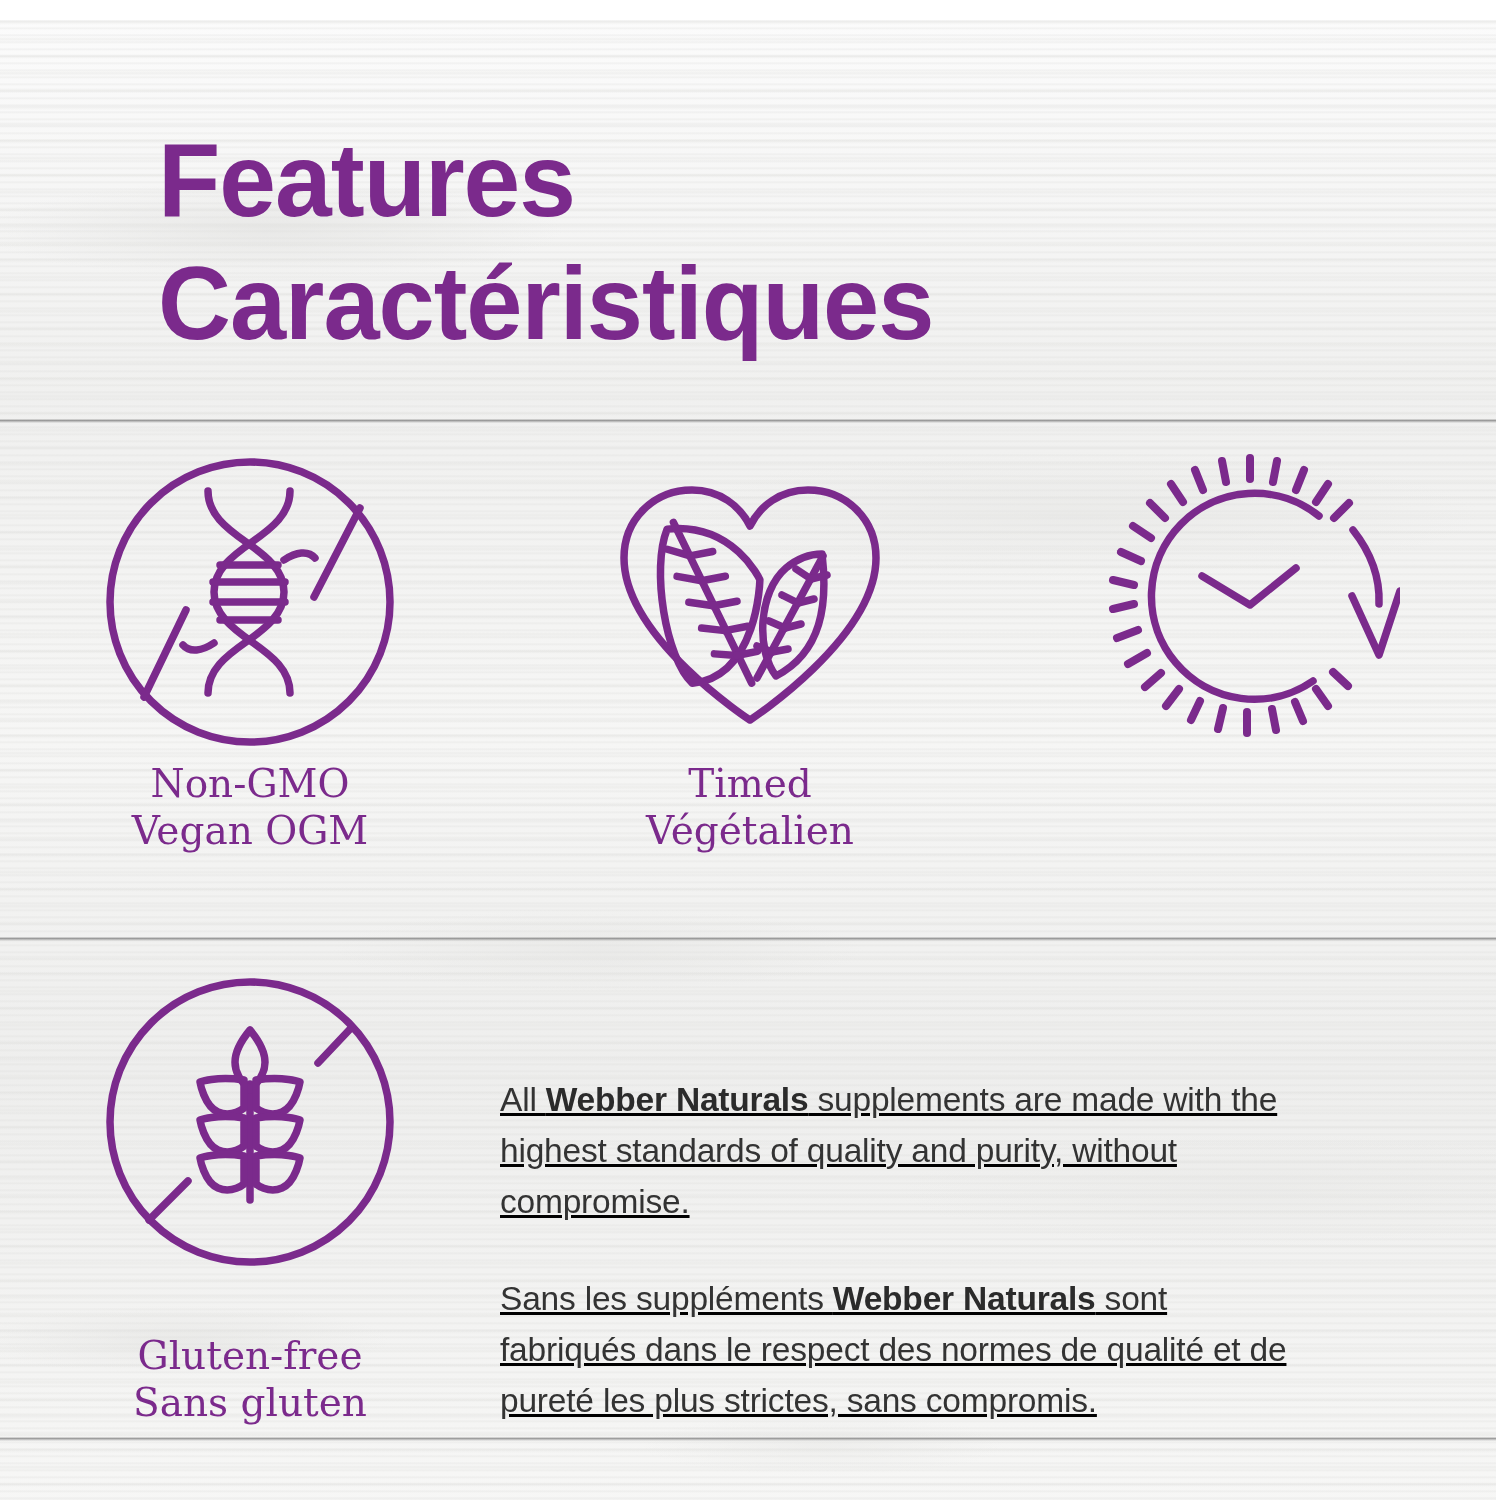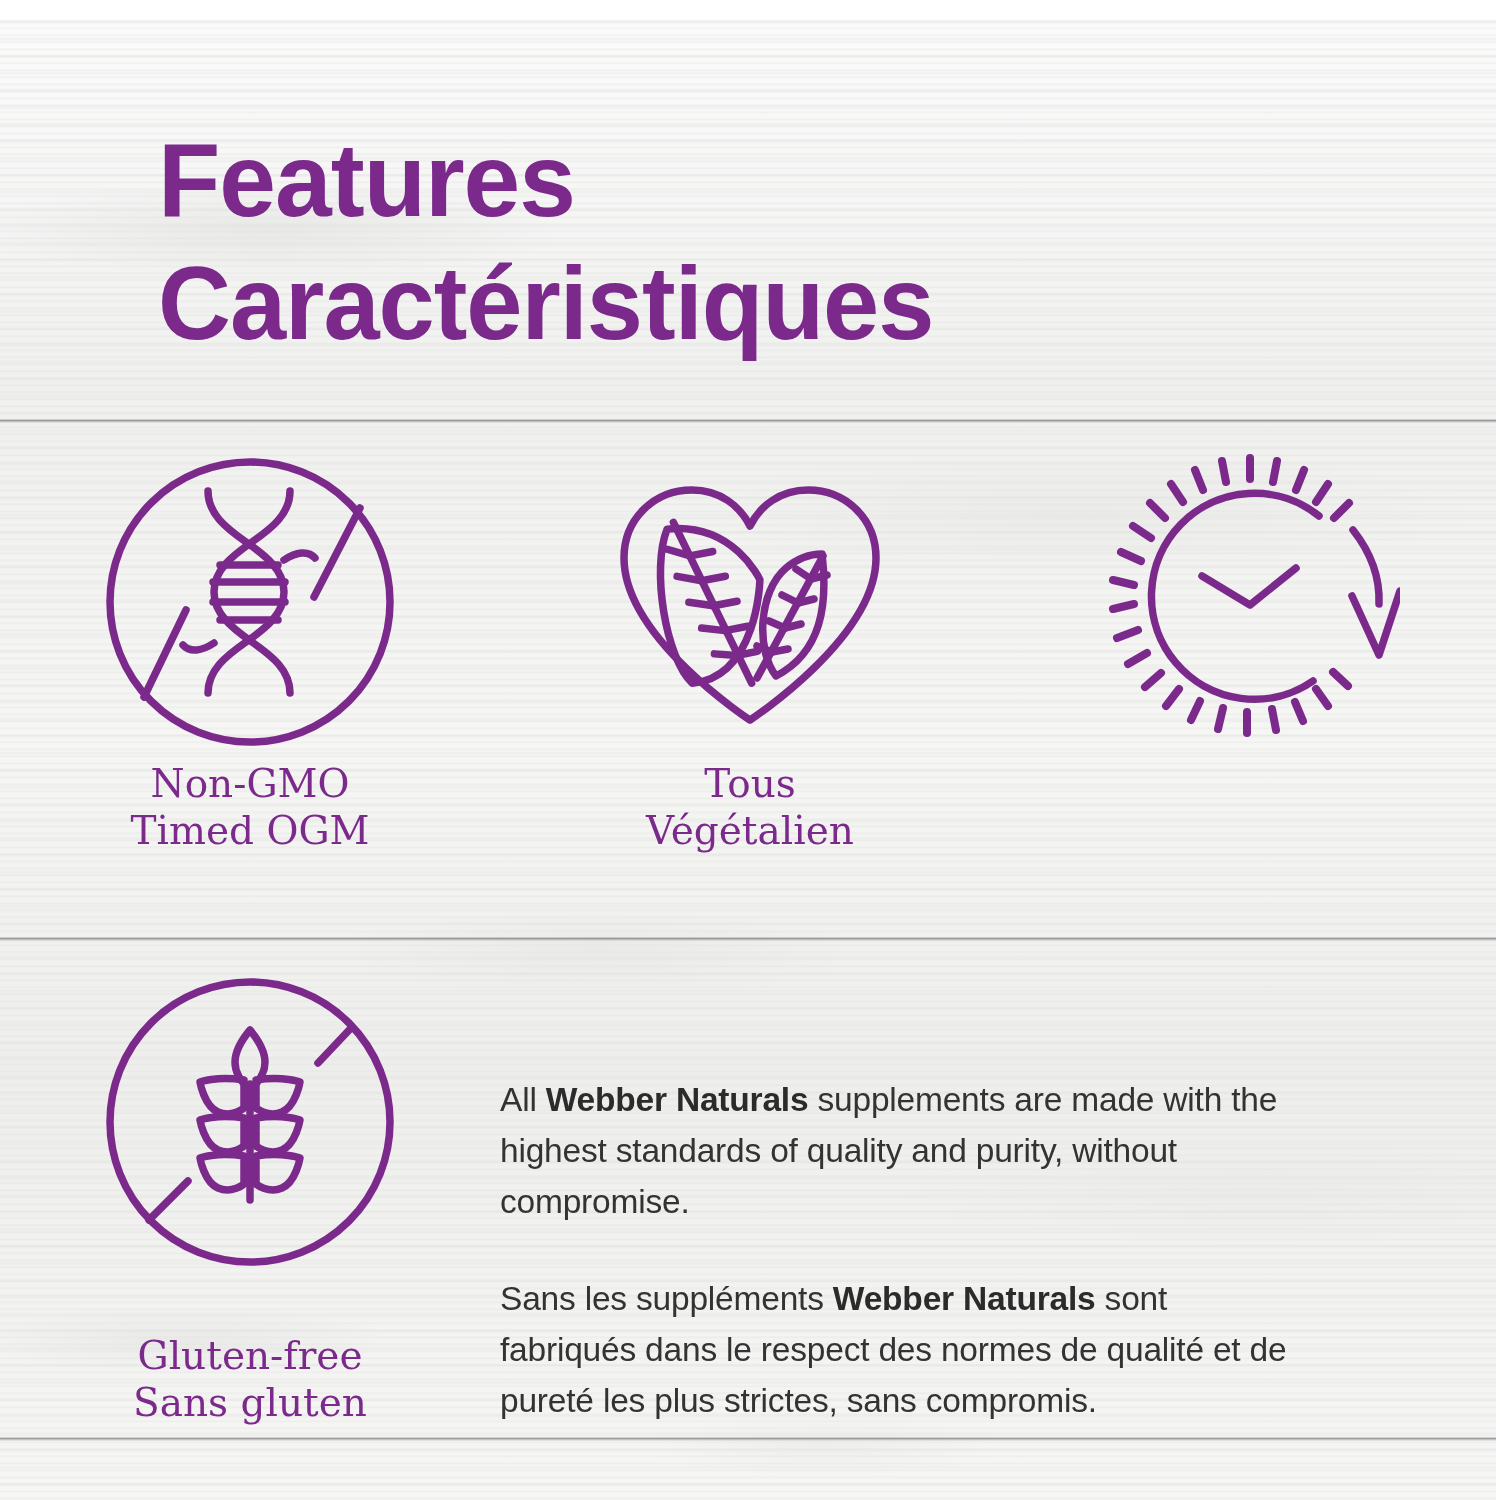--- a/index.html
+++ b/index.html
@@ -144,20 +144,21 @@
     display: flex;
     flex-direction: column;
     align-items: center;
     gap: 44px;
   }
   #gluten-col .feature-label { margin-top: 16px; }
 
   #copy-col {
     width: 860px;
     padding-top: 68px;
+    text-decoration: underline;
   }
   .body-para {
     color: #333333;
     font-family: "Liberation Sans", sans-serif;
     font-size: 33.5px;
     line-height: 51px;
     letter-spacing: -0.2px;
     max-width: 800px;
   }
   .body-para + .body-para { margin-top: 46px; }
@@ -201,21 +202,21 @@
 
           <path d="M184 108 C196 100 208 98 215 106"></path>
           <path d="M114 191 C102 199 90 201 83 193"></path>
 
           <line x1="214" y1="145" x2="260" y2="56"></line>
           <line x1="86" y1="158" x2="44" y2="245"></line>
         </svg>
       </div>
       <div class="feature-label">
         <span class="l1">Non-GMO</span>
-        <span class="l2">Timed OGM</span>
+        <span class="l2">Vegan OGM</span>
       </div>
     </div>
 
     <div class="feature f-vegan">
       <div class="icon-wrap">
         <svg width="300" height="300" viewBox="0 0 300 300" fill="none" stroke="#7b2a8c" stroke-width="7.5" stroke-linecap="round" stroke-linejoin="round">
 
           <path d="M150 268
                    C150 268 24 186 24 106
                    C24 66 55 38 92 38
@@ -249,21 +250,21 @@
             <path d="M211 127 L227 123"></path>
           <path d="M198 151 L182 143"></path>
             <path d="M198 151 L214 147"></path>
           <path d="M185 176 L169 169"></path>
             <path d="M185 176 L201 172"></path>
           <path d="M172 200 L157 194"></path>
             <path d="M172 200 L188 197"></path>
         </svg>
       </div>
       <div class="feature-label">
-        <span class="l1">Tous</span>
+        <span class="l1">Timed</span>
         <span class="l2">Végétalien</span>
       </div>
     </div>
 
     <div class="feature f-timed">
       <div class="icon-wrap">
         <svg width="300" height="300" viewBox="0 0 300 300" fill="none" stroke="#7b2a8c" stroke-width="7.5" stroke-linecap="round" stroke-linejoin="round">
 
           <path d="M219 64 A103 103 0 1 0 213 229"></path>
 

